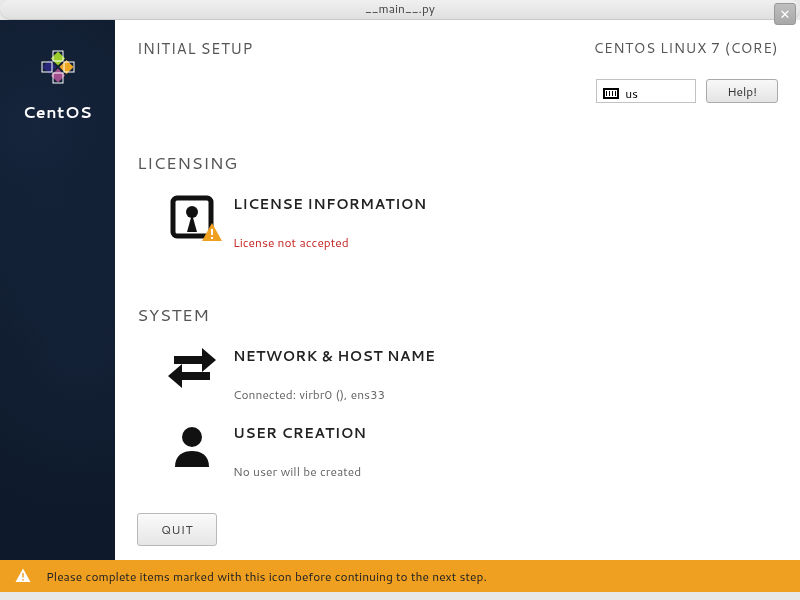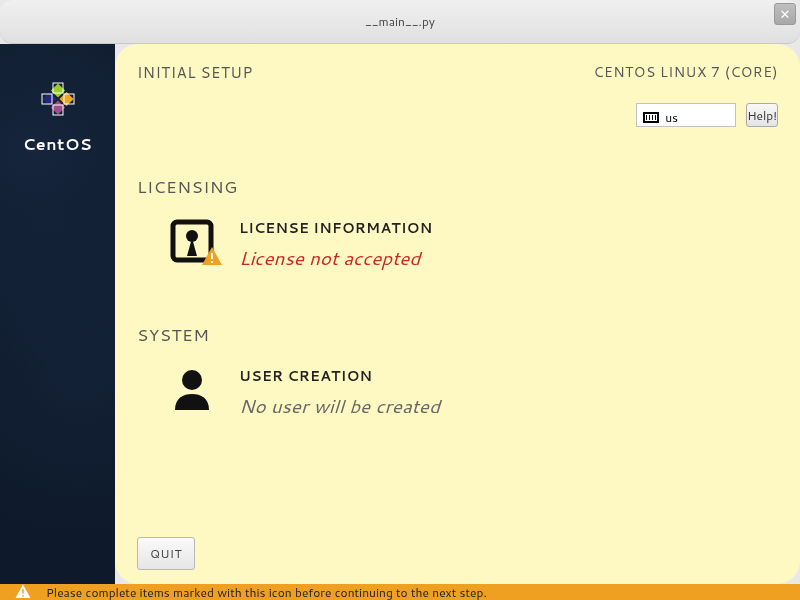--- a/index.html
+++ b/index.html
@@ -1,23 +1,23 @@
 <!DOCTYPE html>
 <html><head>
 <meta charset="utf-8">
 <style>
 * { margin: 0; padding: 0; box-sizing: border-box; font-family: "Cantarell", "DejaVu Sans", sans-serif; }
 html, body { width: 800px; height: 600px; overflow: hidden; background: #e8e8e8; }
 
 .titlebar {
-  height: 44px;
+  height: 20px;
   background: linear-gradient(to bottom, #f0f0f0, #e0e0e0);
   border-bottom: 1px solid #c8c8c8;
   display: flex;
-  align-items: center;
+  align-items: flex-start;
   justify-content: center;
   position: relative;
   border-radius: 13px;
 }
 .titlebar-title { font-size: 12px; color: #444; }
 .titlebar-close {
   position: absolute;
   right: 4px;
   top: 3px;
   width: 22px;
@@ -40,31 +40,30 @@
 
 .sidebar {
   width: 115px;
   background: #0e1a2b;
   background-image:
     radial-gradient(circle at 30% 20%, rgba(40,60,100,0.3) 0%, transparent 50%),
     radial-gradient(circle at 70% 60%, rgba(40,60,100,0.2) 0%, transparent 50%);
   display: flex;
   flex-direction: column;
   align-items: center;
-  padding-top: 30px;
+  padding-top: 22px;
 }
 .centos-logo { width: 50px; height: 50px; margin-bottom: 8px; }
 .centos-text { color: #fff; font-weight: 600; font-size: 16px; letter-spacing: 0.5px; }
 
 .main {
   flex: 1;
-  background: #fef9c3;
+  background: #ffffff;
   display: flex;
   flex-direction: column;
-  border-radius: 23px;
 }
 
 .header {
   display: flex;
   justify-content: space-between;
   align-items: flex-start;
   padding: 18px 22px 10px 22px;
 }
 .page-title { font-size: 15px; color: #555; letter-spacing: 0.5px; }
 .header-right { text-align: right; }
@@ -87,21 +86,21 @@
     linear-gradient(#000,#000) 0 0/100% 2px no-repeat,
     linear-gradient(#000,#000) 0 100%/100% 2px no-repeat,
     linear-gradient(#000,#000) 0 0/2px 100% no-repeat,
     linear-gradient(#000,#000) 100% 0/2px 100% no-repeat,
     repeating-linear-gradient(90deg,#000 0 1px,transparent 1px 3px) 3px 3px/10px 5px no-repeat;
 }
 .help-btn {
   border: 1px solid #aaa;
   background: linear-gradient(to bottom,#f8f8f8,#e4e4e4);
   border-radius: 3px;
-  padding: 3px 0;
+  padding: 3px 20px;
   font-size: 12px;
   color: #333;
   height: 24px;
   cursor: pointer;
 }
 
 .content {
   flex: 1;
   padding: 0 22px 8px 22px;
   overflow: auto;
@@ -109,55 +108,55 @@
 .section-heading {
   font-size: 17px;
   color: #555;
   letter-spacing: 0.5px;
   margin-top: 37px;
   margin-bottom: 14px;
 }
 .spoke {
   display: flex;
   align-items: flex-start;
-  gap: 18px;
+  gap: 12px;
   padding: 4px 0 14px 26px;
   cursor: pointer;
 }
 .spoke-icon { width: 58px; height: 50px; display: flex; align-items: center; justify-content: center; position: relative; }
 .spoke-text { padding-top: 2px; }
 .spoke-title { font-weight: 700; font-size: 14px; color: #222; letter-spacing: 0.3px; }
-.spoke-status { font-style: italic; font-size: 19px; color: #666; margin-top: 6px; }
+.spoke-status { font-size: 12px; color: #666; margin-top: 20px; }
 .spoke-status.warning { color: #c62828; }
 
 .warn-badge {
   position: absolute;
   right: -3px;
   bottom: -3px;
 }
 
 .footer {
   display: flex;
   justify-content: space-between;
   padding: 10px 22px 14px 22px;
 }
 .btn {
   border: 1px solid #b8b8b8;
   background: linear-gradient(to bottom,#fafafa,#e6e6e6);
   border-radius: 3px;
-  padding: 7px 12px;
+  padding: 7px 23px;
   font-size: 12px;
   color: #444;
   letter-spacing: 0.3px;
   cursor: pointer;
 }
 .btn.disabled { color: #aaa; cursor: default; }
 
 .banner {
-  height: 16px;
+  height: 32px;
   background: #f0a020;
   display: flex;
   align-items: center;
   padding: 0 14px;
   gap: 14px;
   font-size: 12px;
   color: #222;
 }
 </style>
 </head>
@@ -218,20 +217,32 @@
             <rect x="11" y="16" width="2" height="2" fill="#fff"></rect>
           </svg>
         </div>
         <div class="spoke-text">
           <div class="spoke-title">LICENSE INFORMATION</div>
           <div class="spoke-status warning">License not accepted</div>
         </div>
       </div>
 
       <div class="section-heading">SYSTEM</div>
+      <div class="spoke">
+        <div class="spoke-icon">
+          <svg width="56" height="50" viewBox="0 0 56 50">
+            <path d="M10 18 L38 18 L38 10 L52 22 L38 34 L38 26 L10 26 Z" fill="#111" transform="translate(0,-6)"></path>
+            <path d="M46 32 L18 32 L18 24 L4 36 L18 48 L18 40 L46 40 Z" fill="#111" transform="translate(0,-4)"></path>
+          </svg>
+        </div>
+        <div class="spoke-text">
+          <div class="spoke-title">NETWORK &amp; HOST NAME</div>
+          <div class="spoke-status">Connected: virbr0 (), ens33</div>
+        </div>
+      </div>
 
       <div class="spoke">
         <div class="spoke-icon">
           <svg width="50" height="50" viewBox="0 0 50 50">
             <circle cx="25" cy="16" r="10" fill="#111"></circle>
             <path d="M8 46 C8 34 16 30 25 30 C34 30 42 34 42 46 Z" fill="#111"></path>
           </svg>
         </div>
         <div class="spoke-text">
           <div class="spoke-title">USER CREATION</div>

